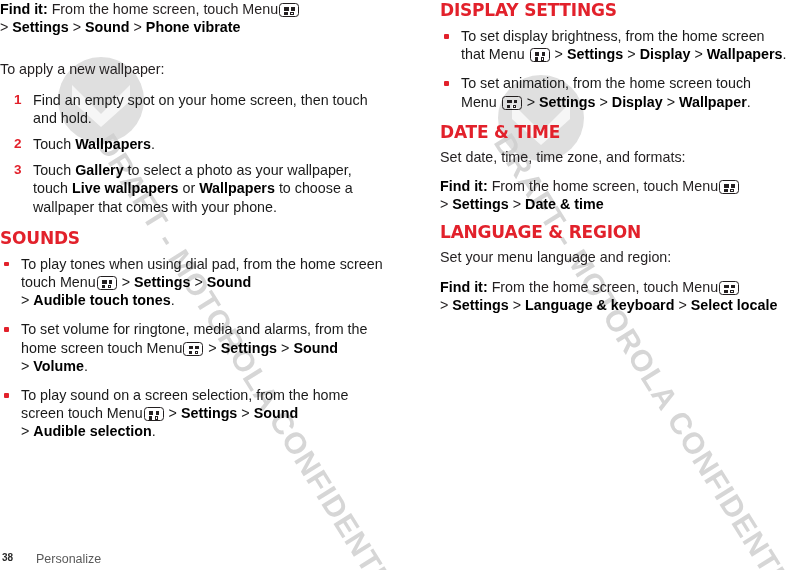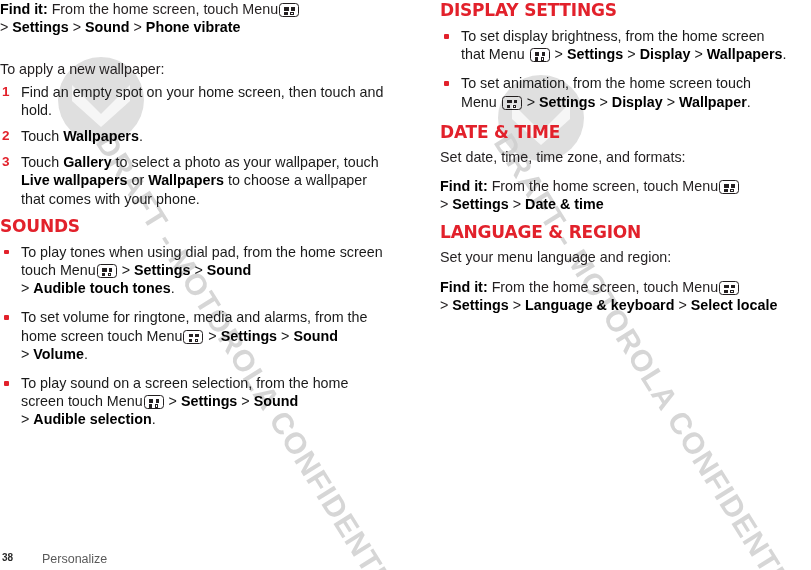--- a/index.html
+++ b/index.html
@@ -81,21 +81,21 @@
     margin: 0 0 6px 0;
     line-height: 20px;
   }
   .sec-gap-lg { margin-top: 28px; }
   .sec-gap-md { margin-top: 26px; }
 
   b, strong { font-weight: bold; color: #000; }
 
   
   ol.numlist {
-    margin: 0;
+    margin: 12px;
     padding: 0;
     list-style: none;
     counter-reset: step;
   }
   ol.numlist > li {
     position: relative;
     padding-left: 21px;
     margin-bottom: 8px;
     font-size: 14.3px;
     line-height: 18.2px;
@@ -171,21 +171,21 @@
   #footer .pg-num {
     position: absolute;
     left: 2px;
     top: 0;
     font-size: 10px;
     font-weight: bold;
     color: #2a2a2a;
   }
   #footer .pg-label {
     position: absolute;
-    left: 42px;
+    left: 36px;
     top: 0;
     font-size: 12.5px;
     color: #5a5a5a;
   }
 
   .nowrap { white-space: nowrap; }
 </style>
 </head>
 <body>
 

